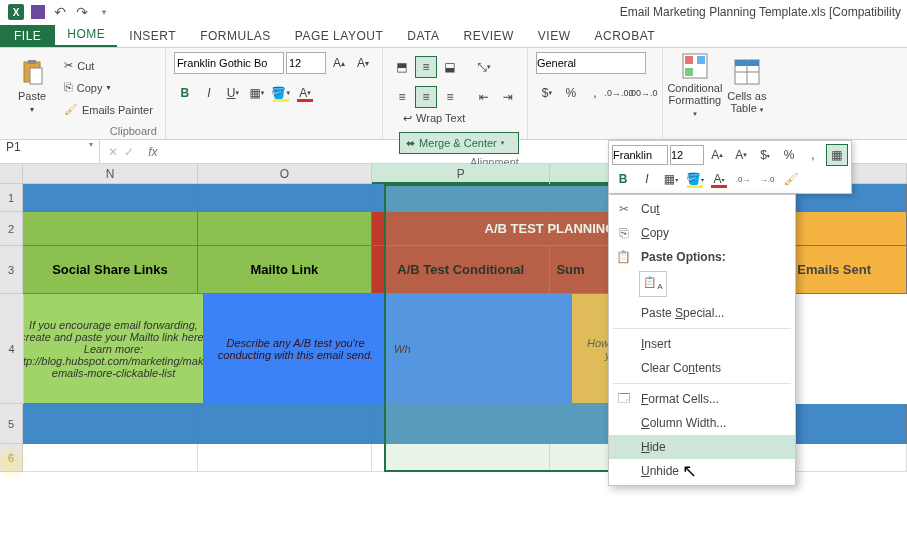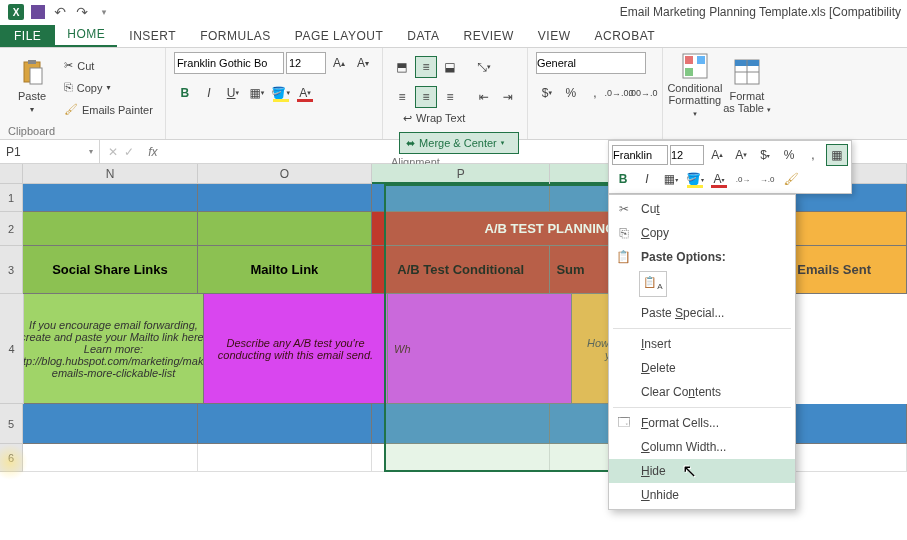--- a/index.html
+++ b/index.html
@@ -16,58 +16,58 @@
 
 
 .tabs { height: 24px; display: flex; align-items: flex-end; background: #fff; border-bottom: 1px solid #d4d4d4; }
 .tab { padding: 4px 12px; font-size: 12px; color: #444; cursor: pointer; text-transform: uppercase; letter-spacing: 0.5px; }
 .tab.file { background: #217346; color: #fff; padding: 4px 14px; }
 .tab.active { color: #217346; border-bottom: 2px solid #217346; }
 
 
 .ribbon { height: 92px; background: #f7f7f7; display: flex; border-bottom: 1px solid #d4d4d4; }
 .ribbon-group { border-right: 1px solid #e0e0e0; padding: 4px 8px 2px 8px; display: flex; flex-direction: column; justify-content: space-between; }
-.ribbon-group .group-label { text-align: left; font-size: 11px; color: #777; padding-top: 2px; }
+.ribbon-group .group-label { text-align: right; font-size: 11px; color: #777; padding-top: 2px; }
 .ribbon-group .content { flex: 1; display: flex; gap: 4px; }
 .big-btn { display: flex; flex-direction: column; align-items: center; justify-content: center; width: 48px; height: 66px; cursor: pointer; }
 .big-btn .icon-box { width: 32px; height: 32px; display: flex; align-items: center; justify-content: center; }
 .big-btn .label { font-size: 11px; text-align: center; line-height: 1.1; margin-top: 2px; }
 .small-btns { display: flex; flex-direction: column; gap: 2px; justify-content: center; }
 .small-btn { display: flex; align-items: center; gap: 4px; font-size: 11px; height: 20px; padding: 0 4px; cursor: pointer; white-space: nowrap; }
 .font-row { display: flex; gap: 2px; align-items: center; }
 .font-row select, .font-row input { height: 22px; font-size: 11px; border: 1px solid #ababab; background: #fff; padding: 0 2px; }
 .fname { width: 110px; }
 .fsize { width: 40px; }
 .btnrow { display: flex; gap: 2px; margin-top: 4px; }
 .ico-btn { width: 22px; height: 22px; display: flex; align-items: center; justify-content: center; border: 1px solid transparent; cursor: pointer; font-size: 12px; }
 .merge-btn { border: 1px solid #217346; background: #d3e8dc; color: #217346; padding: 0 6px; height: 22px; display: flex; align-items: center; gap: 4px; font-size: 11px; cursor: pointer; }
 
 
 .formula-bar { height: 24px; border-bottom: 1px solid #d4d4d4; display: flex; align-items: center; background: #fff; }
-.name-box { width: 100px; border-right: 1px solid #d4d4d4; padding: 0 6px; height: 100%; display: flex; align-items: center; font-size: 12px; }
+.name-box { width: 100px; border-right: 1px solid #d4d4d4; padding: 0 6px; height: 100%; display: flex; font-size: 12px; }
 .fx-btns { display: flex; gap: 6px; padding: 0 8px; color: #bdbdbd; }
 .fx-label { font-style: italic; color: #777; padding: 0 6px; }
 
 
 .grid-wrap { position: relative; }
 .col-headers { display: flex; height: 20px; }
 .row-header-spacer { width: 24px; background: #e6e6e6; border-right: 1px solid #ccc; border-bottom: 1px solid #ccc; }
 .col-h { background: #e6e6e6; border-right: 1px solid #ccc; border-bottom: 1px solid #ccc; text-align: center; font-size: 12px; color: #555; line-height: 20px; position: relative; }
 .col-h.sel { background: #d0e8d8; }
 .col-h.sel::after { content: ""; position: absolute; bottom: -1px; left: 0; right: 0; height: 2px; background: #217346; }
 .row { display: flex; position: relative; }
 .row-h { width: 24px; background: #e6e6e6; border-right: 1px solid #ccc; border-bottom: 1px solid #ccc; text-align: center; font-size: 11px; color: #555; display: flex; align-items: center; justify-content: center; }
 .cell { border-right: 1px solid #777; border-bottom: 1px solid #777; padding: 4px 6px; font-size: 11px; display: flex; align-items: center; justify-content: center; text-align: center; overflow: hidden; }
 .w-n { width: 180px; } .w-o { width: 180px; } .w-p { width: 184px; } .w-q { width: 184px; } .w-r { width: 184px; }
 .blue-row { background: #4189c7; }
 .green-h { background: #8cc152; color: #000; font-family: "Arial Black", sans-serif; font-weight: bold; font-size: 13px; }
 .green-body { background: #a0d468; color: #333; font-style: italic; }
 .red-h { background: #c0392b; color: #000; font-family: "Arial Black", sans-serif; font-weight: bold; font-size: 13px; }
 .red-title { background: #c0392b; color: #fff; font-family: "Arial Black", sans-serif; font-weight: bold; font-size: 13px; }
-.red-body { background: #d946ef; color: #3a1010; font-style: italic; }
+.red-body { background: #3b82f6; color: #3a1010; font-style: italic; }
 .orange-h { background: #f5b442; font-family: "Arial Black", sans-serif; font-weight: bold; font-size: 13px; }
 .orange-body { background: #f5b442; font-style: italic; }
 .sel-overlay { position: absolute; border: 2px solid #217346; background: rgba(160, 212, 160, 0.25); pointer-events: none; }
 
 
 .mini-toolbar { position: absolute; background: #fff; border: 1px solid #c8c8c8; box-shadow: 2px 2px 6px rgba(0,0,0,0.2); padding: 3px; z-index: 50; }
 .mini-toolbar .row1, .mini-toolbar .row2 { display: flex; gap: 2px; align-items: center; }
 .mini-toolbar input { width: 56px; height: 20px; font-size: 11px; border: 1px solid #ababab; }
 
 
@@ -234,21 +234,21 @@
       </div>
       <div class="big-btn">
         <div class="icon-box">
             <svg width="28" height="28">
               <rect x="2" y="2" width="24" height="24" fill="#fff" stroke="#888"></rect>
               <rect x="2" y="2" width="24" height="6" fill="#4189c7"></rect>
               <line x1="2" y1="14" x2="26" y2="14" stroke="#888"></line>
               <line x1="14" y1="2" x2="14" y2="26" stroke="#888"></line>
             </svg>
           </div>
-        <div class="label"><span>Format as Table</span> <span style="font-size:7px;">▾</span></div>
+        <div class="label"><span>Cells as Table</span> <span style="font-size:7px;">▾</span></div>
       </div>
     </div>
     <div class="group-label">&nbsp;</div>
   </div>
 </div>
 
 <div class="formula-bar">
   <div class="name-box">
       <span>P1</span>
       <span style="margin-left:auto;font-size:8px;color:#888;">▾</span>
@@ -374,24 +374,20 @@
       <span class="ctx-icon"></span>
       <span class="ctx-label">Paste <span class="u">S</span>pecial...</span>
     </div>
   <div class="ctx-sep"></div>
   <div class="ctx-item">
       <span class="ctx-icon"></span>
       <span class="ctx-label"><span class="u">I</span>nsert</span>
     </div>
   <div class="ctx-item">
       <span class="ctx-icon"></span>
-      <span class="ctx-label"><span class="u">D</span>elete</span>
-    </div>
-  <div class="ctx-item">
-      <span class="ctx-icon"></span>
       <span class="ctx-label">Clear Co<span class="u">n</span>tents</span>
     </div>
   <div class="ctx-sep"></div>
   <div class="ctx-item">
       <span class="ctx-icon">🗔</span>
       <span class="ctx-label"><span class="u">F</span>ormat Cells...</span>
     </div>
   <div class="ctx-item">
       <span class="ctx-icon"></span>
       <span class="ctx-label"><span class="u">C</span>olumn Width...</span>

